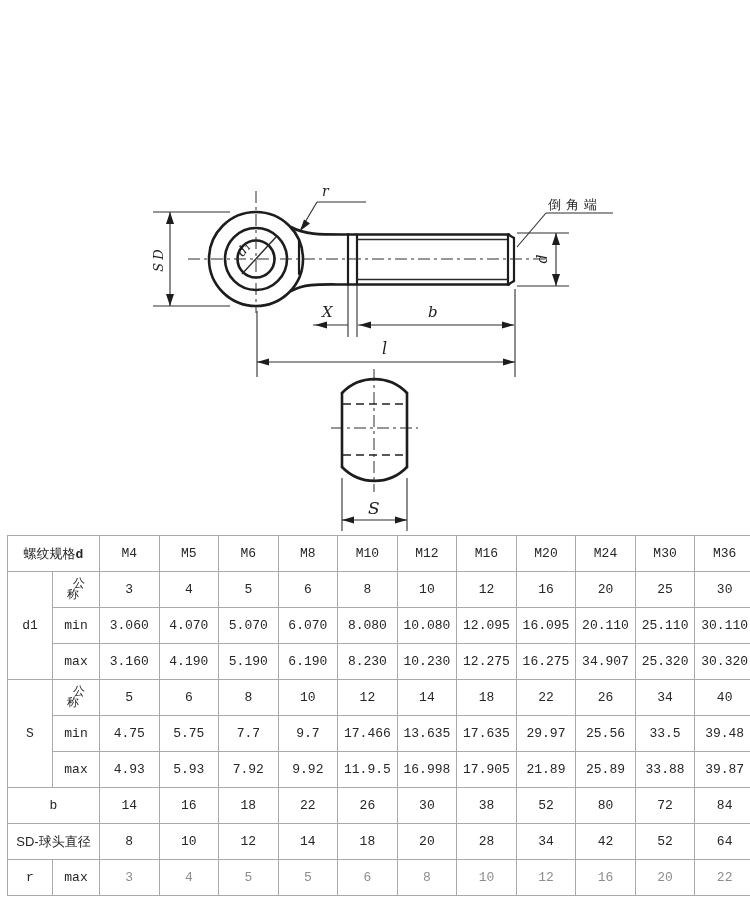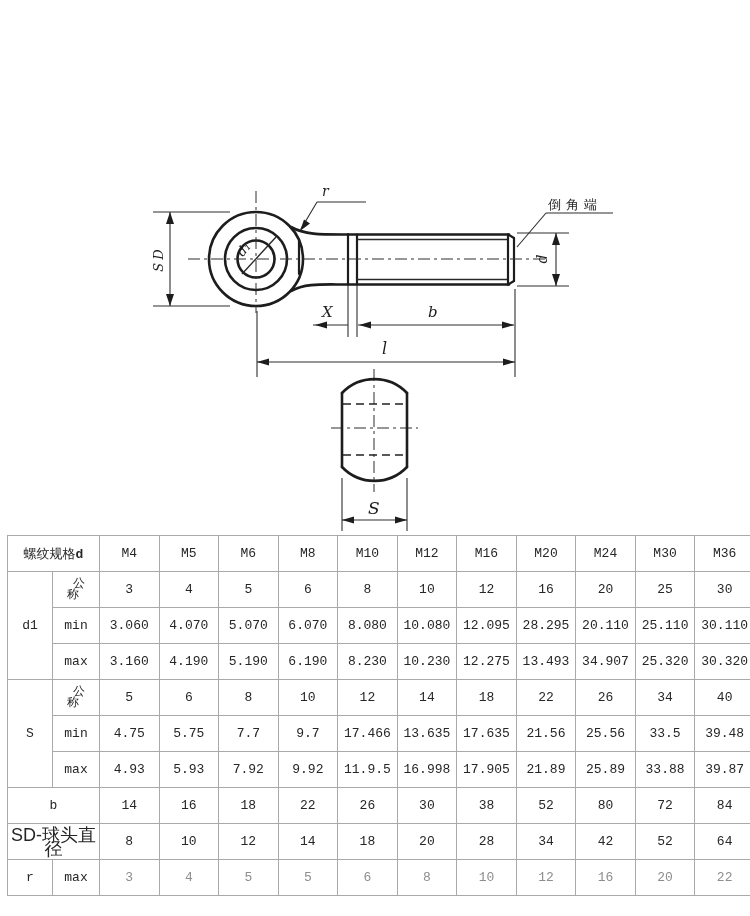--- a/index.html
+++ b/index.html
@@ -29,21 +29,21 @@
     border:1px solid #a9a9a9; height:35px; padding:0;
     text-align:center; vertical-align:middle; overflow:hidden;
   }
   .num  { font-family:"Liberation Mono","DejaVu Sans Mono",monospace; font-size:13px; }
   .cjk  { font-size:13px; }
   .spec-cell { font-size:13px; }
   .spec-d { font-family:"Liberation Mono","DejaVu Sans Mono",monospace; font-weight:bold; font-size:13px; }
   .stack { display:inline-block; line-height:11px; font-size:12px; }
   .stack .c0 { display:block; transform:translateX(3px); }
   .stack .c1 { display:block; transform:translateX(-3px); }
-  .sd-label { font-size:18px; line-height:14px; padding:0 2px; }
+  .sd-label { font-size:13px; line-height:14px; padding:0 2px; }
   .faded { color:#8d8d8d; }
 </style>
 </head>
 <body>
 
 <div class="page">
 
   <svg class="drawing" width="750" height="535" viewBox="0 0 750 535">
 
     <g>
@@ -203,35 +203,35 @@
         </tr>
         <tr>
           <td class="num">min</td>
           <td class="num">3.060</td>
           <td class="num">4.070</td>
           <td class="num">5.070</td>
           <td class="num">6.070</td>
           <td class="num">8.080</td>
           <td class="num">10.080</td>
           <td class="num">12.095</td>
-          <td class="num">28.295</td>
+          <td class="num">16.095</td>
           <td class="num">20.110</td>
           <td class="num">25.110</td>
           <td class="num">30.110</td>
         </tr>
         <tr>
           <td class="num">max</td>
           <td class="num">3.160</td>
           <td class="num">4.190</td>
           <td class="num">5.190</td>
           <td class="num">6.190</td>
           <td class="num">8.230</td>
           <td class="num">10.230</td>
           <td class="num">12.275</td>
-          <td class="num">13.493</td>
+          <td class="num">16.275</td>
           <td class="num">34.907</td>
           <td class="num">25.320</td>
           <td class="num">30.320</td>
         </tr>
         <tr>
           <td class="num" rowspan="3">S</td>
           <td class="cjk"><span class="stack"><span class="c0">公</span><span class="c1">称</span></span></td>
           <td class="num">5</td>
           <td class="num">6</td>
           <td class="num">8</td>
@@ -246,21 +246,21 @@
         </tr>
         <tr>
           <td class="num">min</td>
           <td class="num">4.75</td>
           <td class="num">5.75</td>
           <td class="num">7.7</td>
           <td class="num">9.7</td>
           <td class="num">17.466</td>
           <td class="num">13.635</td>
           <td class="num">17.635</td>
-          <td class="num">21.56</td>
+          <td class="num">29.97</td>
           <td class="num">25.56</td>
           <td class="num">33.5</td>
           <td class="num">39.48</td>
         </tr>
         <tr>
           <td class="num">max</td>
           <td class="num">4.93</td>
           <td class="num">5.93</td>
           <td class="num">7.92</td>
           <td class="num">9.92</td>

